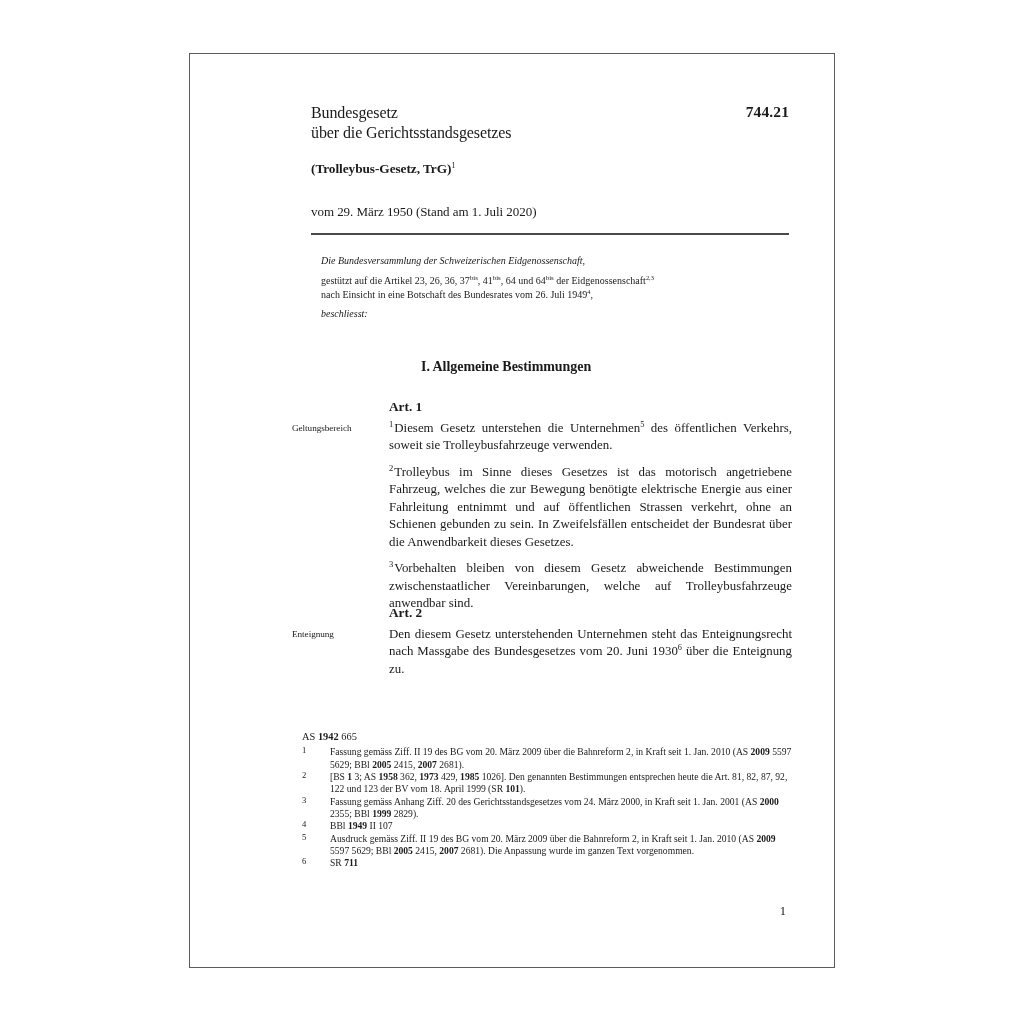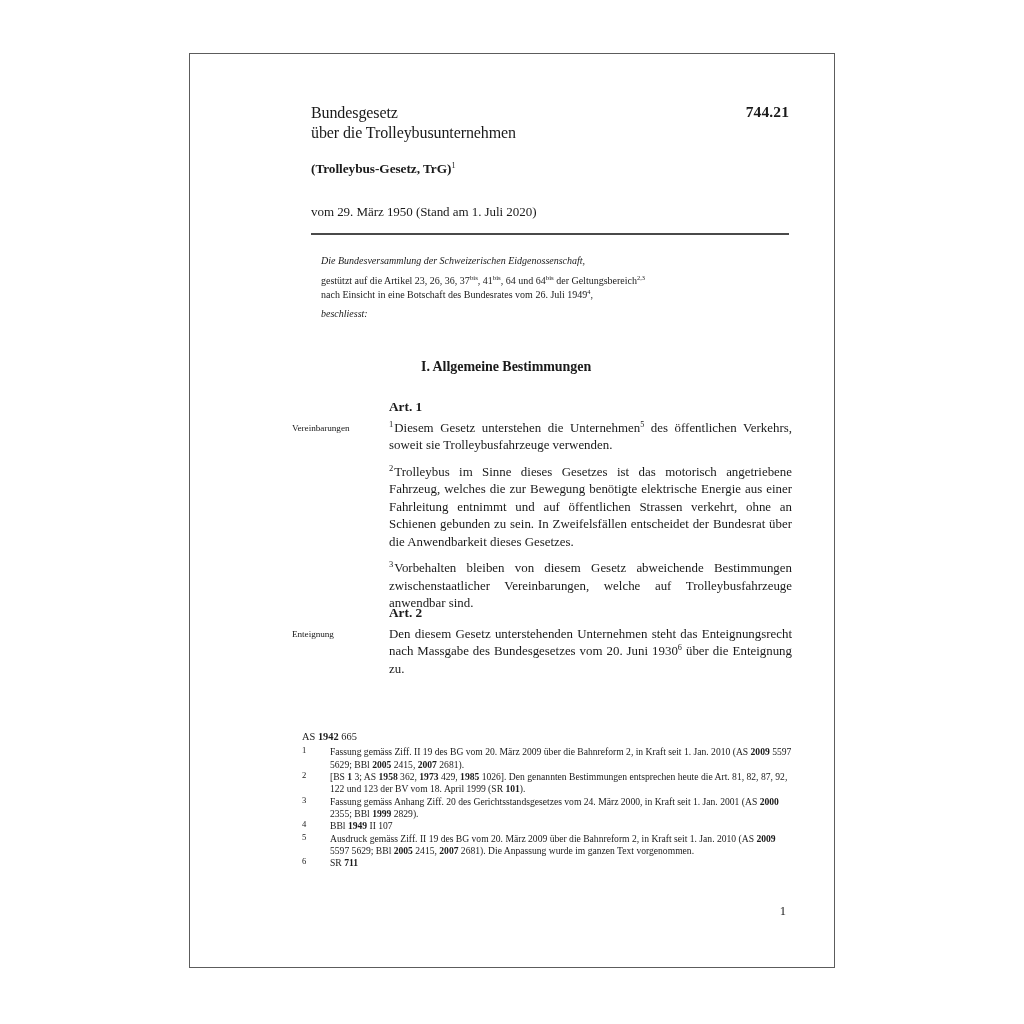--- a/index.html
+++ b/index.html
@@ -214,40 +214,40 @@
 </style>
 </head>
 <body>
 
 <div id="page-sheet">
   <div class="page-inner">
 
     <div class="doc-header">
       <div class="sr-number">744.21</div>
       <div class="title-line1">Bundesgesetz</div>
-      <div class="title-line2">über die Trolleybusunternehmen</div>
+      <div class="title-line2">über die Gerichtsstandsgesetzes</div>
       <div class="title-short"><span>(Trolleybus-Gesetz, TrG)</span><sup>1</sup></div>
     </div>
 
     <div class="doc-date">vom 29. März 1950 (Stand am 1. Juli 2020)</div>
 
     <div class="rule-top"></div>
 
     <div class="preamble">
       <div class="preamble-line it">Die Bundesversammlung der Schweizerischen Eidgenossenschaft,</div>
-      <div class="preamble-line preamble-gap"><span>gestützt auf die Artikel 23, 26, 36, 37</span><sup class="bis">bis</sup><span>, 41</span><sup class="bis">bis</sup><span>, 64 und 64</span><sup class="bis">bis</sup><span> der Geltungsbereich</span><sup class="ref">2</sup><sup class="ref">,</sup><sup class="ref">3</sup></div>
+      <div class="preamble-line preamble-gap"><span>gestützt auf die Artikel 23, 26, 36, 37</span><sup class="bis">bis</sup><span>, 41</span><sup class="bis">bis</sup><span>, 64 und 64</span><sup class="bis">bis</sup><span> der Eidgenossenschaft</span><sup class="ref">2</sup><sup class="ref">,</sup><sup class="ref">3</sup></div>
       <div class="preamble-line"><span>nach Einsicht in eine Botschaft des Bundesrates vom 26. Juli 1949</span><sup class="ref">4</sup><span>,</span></div>
       <div class="preamble-tail">beschliesst:</div>
     </div>
 
     <div class="section-heading">I. Allgemeine Bestimmungen</div>
 
     <div class="article">
       <div class="art-heading" style="top:345px;">Art. 1</div>
-      <div class="marginal" style="top:369px;">Vereinbarungen</div>
+      <div class="marginal" style="top:369px;">Geltungsbereich</div>
       <div class="art-body" style="top:366px;">
         <p><span class="para-num">1</span><span>Diesem Gesetz unterstehen die Unternehmen</span><sup class="ref">5</sup><span> des öffentlichen Verkehrs, soweit sie Trolleybusfahrzeuge verwenden.</span></p>
         <p><span class="para-num">2</span><span>Trolleybus im Sinne dieses Gesetzes ist das motorisch angetriebene Fahrzeug, welches die zur Bewegung benötigte elektrische Energie aus einer Fahrleitung entnimmt und auf öffentlichen Strassen verkehrt, ohne an Schienen gebunden zu sein. In Zweifelsfällen entscheidet der Bundesrat über die Anwendbarkeit dieses Gesetzes.</span></p>
         <p><span class="para-num">3</span><span>Vorbehalten bleiben von diesem Gesetz abweichende Bestimmungen zwischenstaatlicher Vereinbarungen, welche auf Trolleybusfahrzeuge anwendbar sind.</span></p>
       </div>
     </div>
 
     <div class="article">
       <div class="art-heading" style="top:551px;">Art. 2</div>
       <div class="marginal" style="top:575px;">Enteignung</div>

